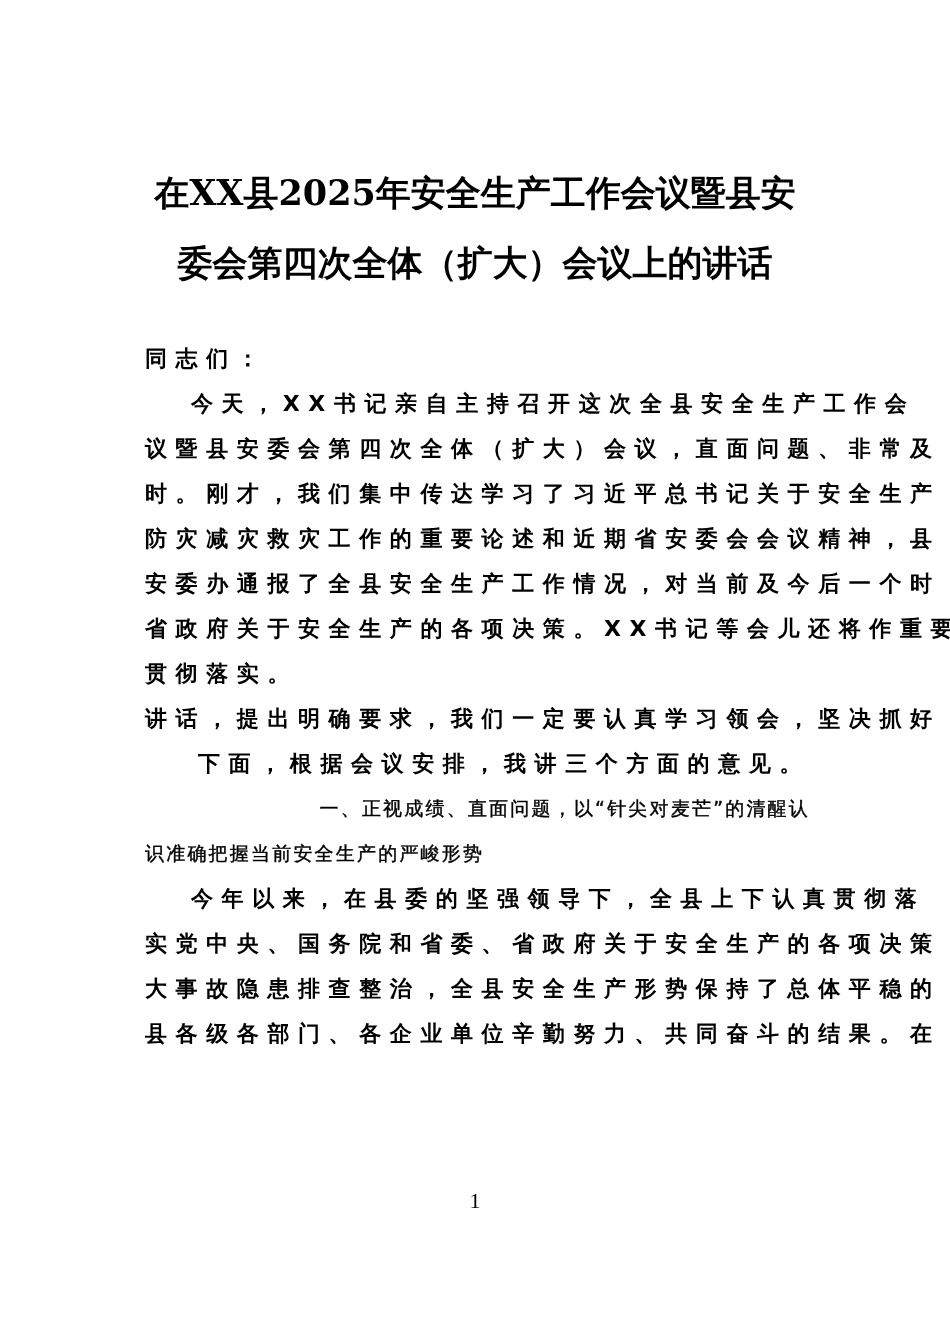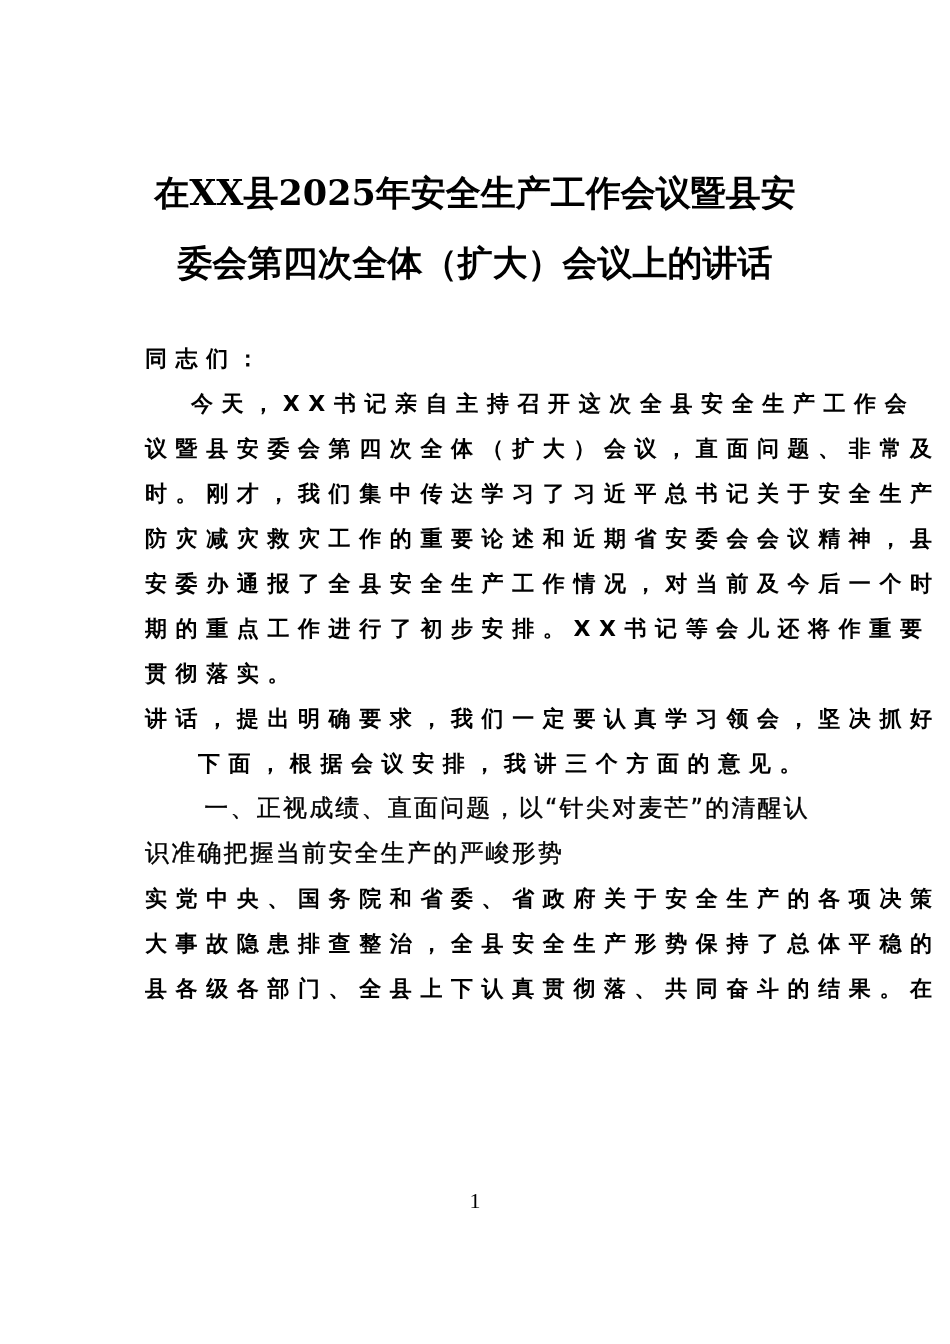--- a/index.html
+++ b/index.html
@@ -7,21 +7,21 @@
            font-family: "DejaVu Serif", "Liberation Serif", serif; color: #000; }
     .page { position: absolute; left: 0; top: 0; width: 803px; height: 1344px; background: #fff; border-radius: 20px; }
     .title { position: absolute; left: 130px; width: 690px; text-align: center;
              font-family: "DejaVu Serif", "Liberation Serif", serif; font-weight: bold;
              font-size: 35px; letter-spacing: 0px; line-height: 70px; top: 158px; }
     .title div { white-space: nowrap; }
     .body { position: absolute; left: 145px; top: 336px; width: 665px; }
     .line { height: 45px; line-height: 45px; font-size: 22px; white-space: nowrap;
             letter-spacing: 8.6px; font-family: "DejaVu Sans", "Liberation Sans", sans-serif; font-weight: bold; }
     .indent { padding-left: 46px; text-align: right; }
-    .heading { font-family: "DejaVu Sans", "Liberation Sans", sans-serif; font-size: 24px;
+    .heading { font-family: "DejaVu Sans", "Liberation Sans", sans-serif; font-size: 19px;
                letter-spacing: 2.2px; font-weight: normal; color: #000; }
     .heading-strong { -webkit-text-stroke: 0.4px #000; }
     .page-number { position: absolute; left: 0; width: 950px; top: 1188px; text-align: center;
                    font-family: "Liberation Serif", "DejaVu Serif", serif; font-size: 22px; }
   </style>
 </head>
 <body>
 
 <div class="page">
 
@@ -32,35 +32,36 @@
 
   <div class="body">
     <div class="line">同志们：</div>
 
     <div>
       <div class="line indent">今天，XX书记亲自主持召开这次全县安全生产工作会</div>
       <div class="line">议暨县安委会第四次全体（扩大）会议，直面问题、非常及</div>
       <div class="line">时。刚才，我们集中传达学习了习近平总书记关于安全生产</div>
       <div class="line">防灾减灾救灾工作的重要论述和近期省安委会会议精神，县</div>
       <div class="line">安委办通报了全县安全生产工作情况，对当前及今后一个时</div>
-      <div class="line">期的重点工作进行了初步安排。XX书记等会儿还将作重要</div>
+      <div class="line">省政府关于安全生产的各项决策。XX书记等会儿还将作重要</div>
       <div class="line">贯彻落实。</div>
       <div class="line">讲话，提出明确要求，我们一定要认真学习领会，坚决抓好</div>
     </div>
 
     <div>
       <div class="line indent">下面，根据会议安排，我讲三个方面的意见。</div>
     </div>
 
     <div>
       <div class="line indent heading heading-strong">一、正视成绩、直面问题，以“针尖对麦芒”的清醒认</div>
       <div class="line heading heading-strong">识准确把握当前安全生产的严峻形势</div>
     </div>
 
     <div>
+      <div class="line indent">今年以来，在县委的坚强领导下，全县上下认真贯彻落</div>
       <div class="line">实党中央、国务院和省委、省政府关于安全生产的各项决策</div>
       <div class="line">大事故隐患排查整治，全县安全生产形势保持了总体平稳的</div>
-      <div class="line">县各级各部门、全县上下认真贯彻落、共同奋斗的结果。在</div>
+      <div class="line">县各级各部门、各企业单位辛勤努力、共同奋斗的结果。在</div>
     </div>
   </div>
 
   <div class="page-number">1</div>
 </div>
 
 </body></html>

